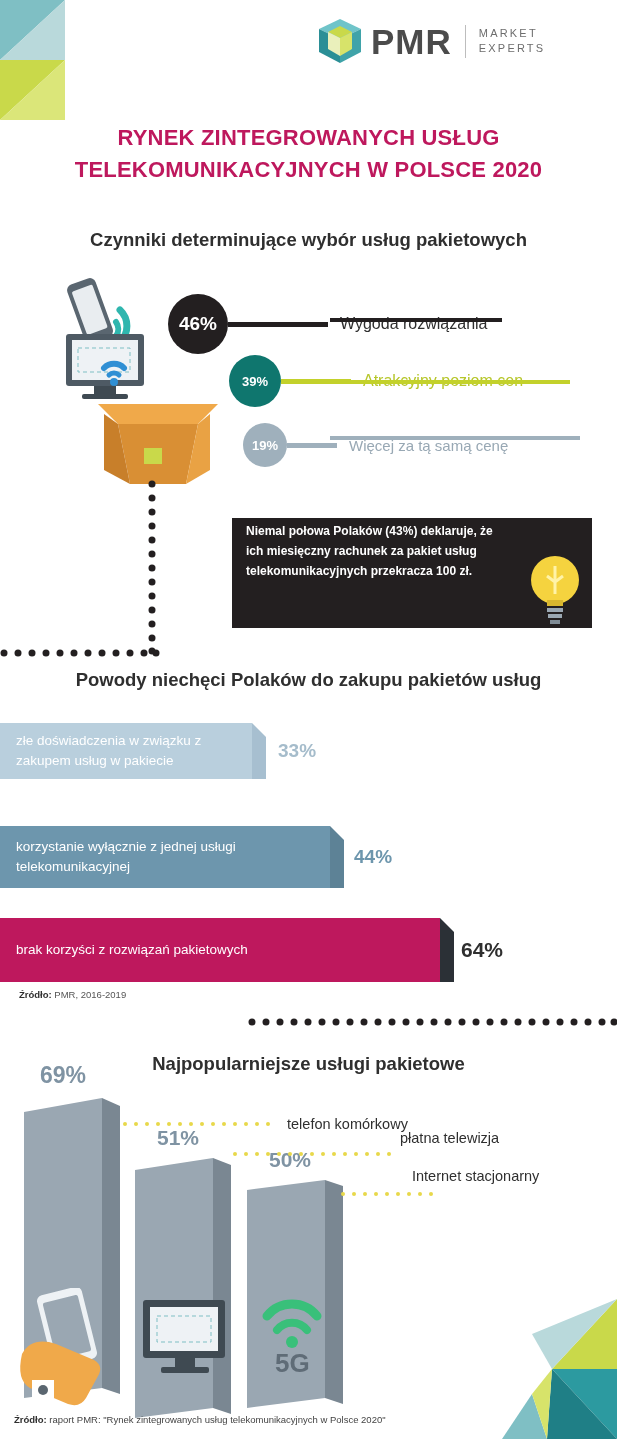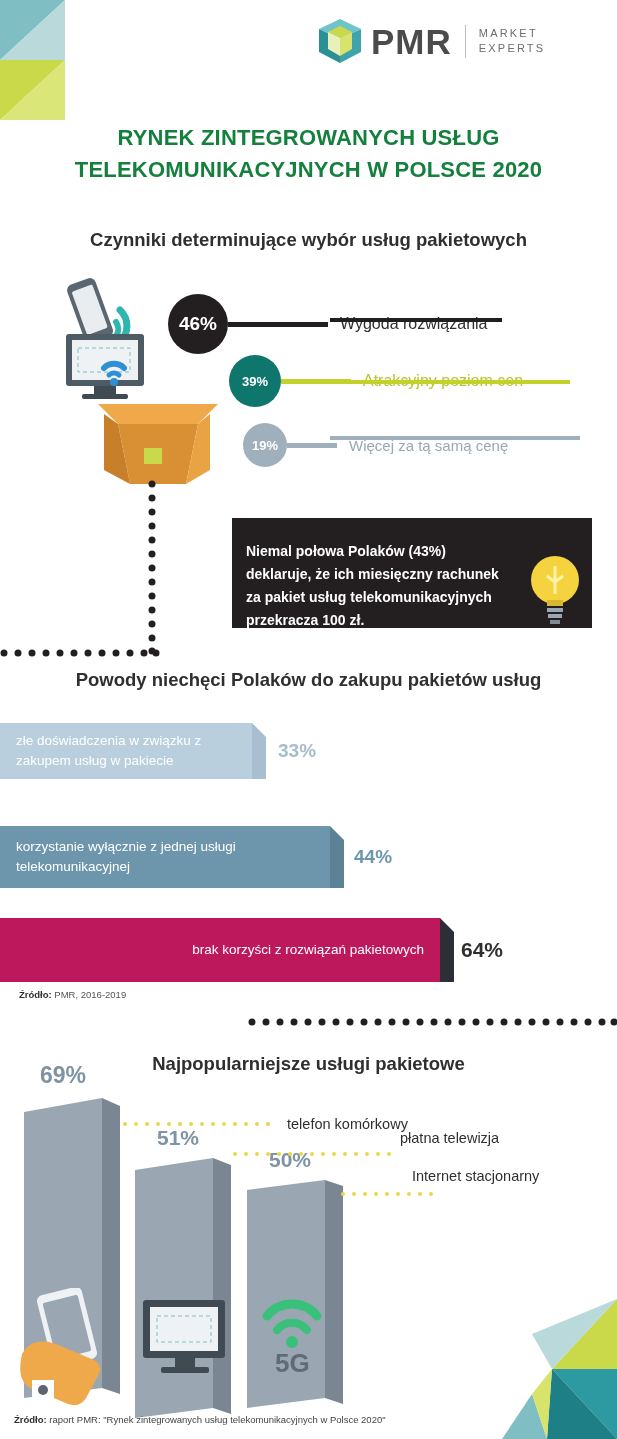--- a/index.html
+++ b/index.html
@@ -29,21 +29,21 @@
   }
   .logo-div { width: 1px; height: 33px; background: #bdbdbd; margin: 0 4px; }
   .logo-sub {
     font-size: 11px; letter-spacing: 2.2px; color: #6d6d6d; line-height: 1.35;
   }
 
   
   .main-title {
     position: absolute; top: 122px; left: 0; width: 617px;
     text-align: center; font-size: 22px; font-weight: bold;
-    line-height: 1.45; color: #15803d; letter-spacing: .2px;
+    line-height: 1.45; color: #be185d; letter-spacing: .2px;
   }
   .section-title {
     position: absolute; width: 617px; text-align: center;
     font-size: 18.5px; font-weight: bold; color: #2f2f2f;
   }
   .st-1 { top: 229px; }
   .st-2 { top: 669px; }
   .st-3 { top: 1053px; }
 
   
@@ -66,37 +66,36 @@
 
   .f3 { top: 423px; left: 243px; }
   .f3 .bubble { width: 44px; height: 44px; background: #9fb0bc; font-size: 13px; }
   .f3 .bar { width: 50px; height: 5px; background: #9fb0bc; }
   .f3 .lbl { font-size: 15px; color: #98a8b4; margin-left: 12px; white-space: nowrap; }
 
   
   .callout {
     position: absolute; top: 518px; left: 232px; width: 360px; height: 110px;
     background: #231f20; color: #ffffff;
-    padding: 22px 86px 0 14px;
-    font-size: 14px; font-weight: bold; line-height: 1.65;
+    padding: 4px 86px 0 14px;
+    font-size: 12px; font-weight: bold; line-height: 1.65;
   }
   .bulb { position: absolute; top: 552px; left: 525px; width: 60px; height: 76px; }
 
   
   .dots-vert { position: absolute; top: 480px; left: 148px; width: 8px; height: 175px; }
   .dots-horiz-1 { position: absolute; top: 649px; left: 0; width: 160px; height: 8px; }
   .dots-horiz-2 { position: absolute; top: 1018px; left: 248px; width: 369px; height: 8px; }
 
   
   .reason { position: absolute; display: flex; align-items: center; }
   .rbar {
     color: #ffffff; display: flex; align-items: center;
     font-size: 13.5px; line-height: 1.45; padding: 0 16px;
     position: relative;
-    justify-content: flex-end;
   }
   .rbar .shadow {
     position: absolute; right: -14px; top: 0; width: 14px; height: 100%;
   }
   .rpct { font-weight: bold; }
 
   .r1 { top: 723px; left: 0; }
   .r1 .rbar { width: 252px; height: 56px; background: #b9cfdd; }
   .r1 .rpct { font-size: 19px; color: #a5bccb; margin-left: 26px; }
 

